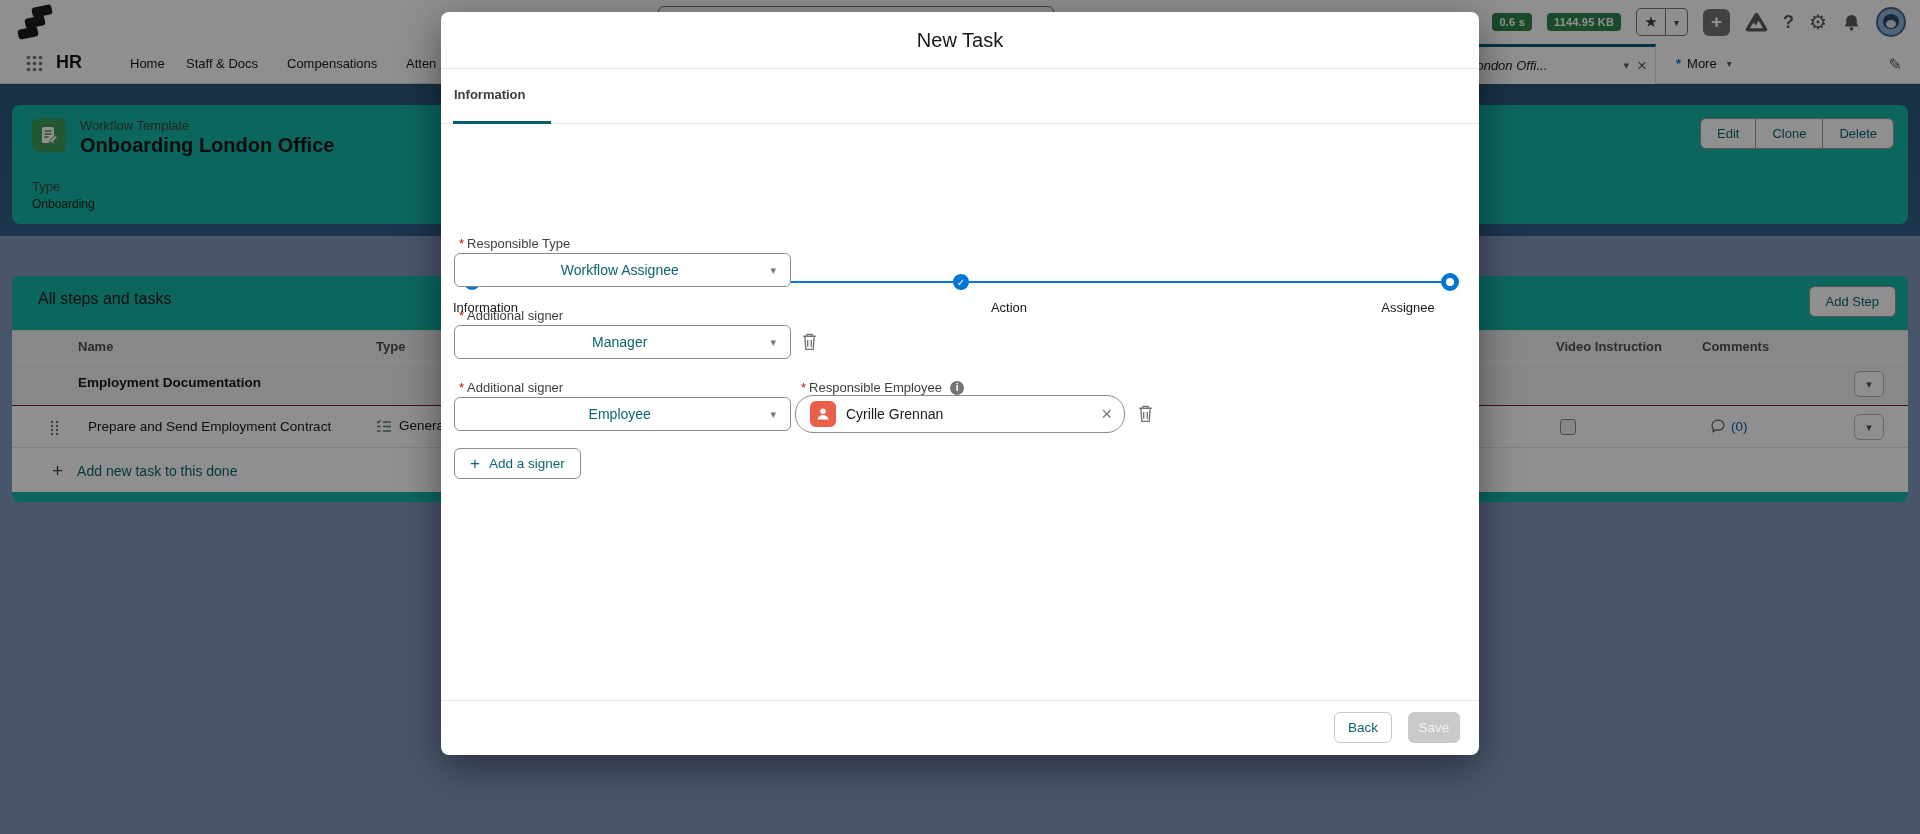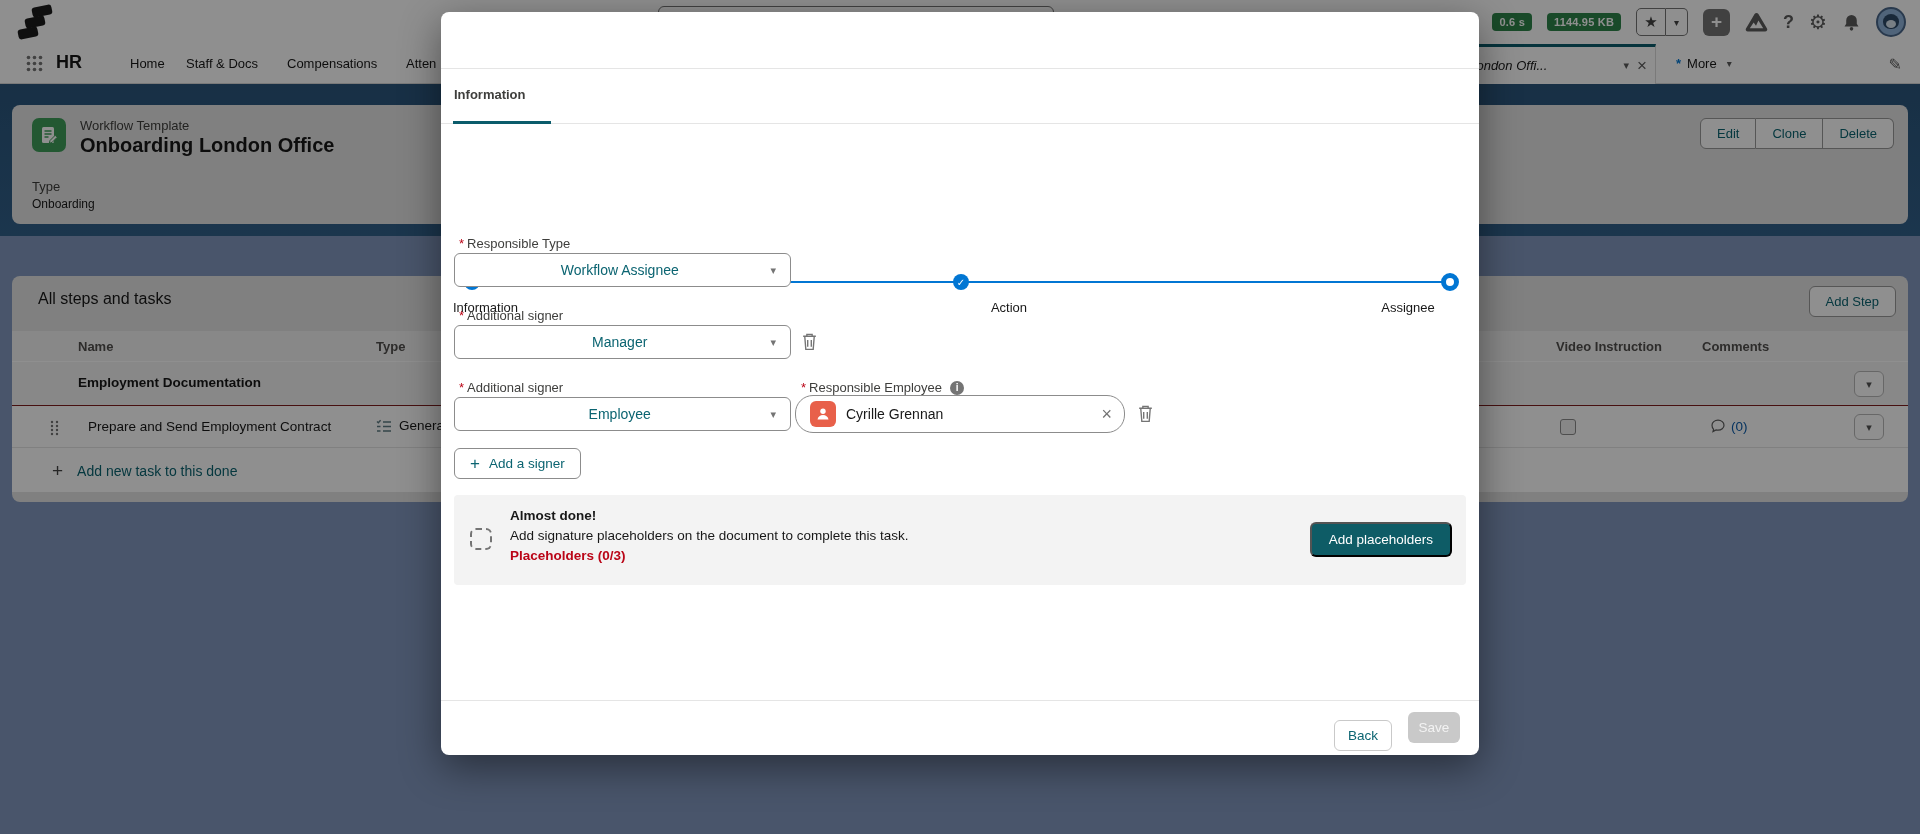--- a/index.html
+++ b/index.html
@@ -36,21 +36,21 @@
   #temp-tab-label { font-size:13px; font-style:italic; white-space:nowrap; overflow:hidden; flex:1; }
   .tab-caret { color:#5c5c5c; font-size:11px; margin:0 8px; }
   .tab-close { color:#5c5c5c; font-size:17px; line-height:1; }
   #more-tab { position:absolute; left:1676px; top:12px; font-size:13px; display:flex; gap:6px; align-items:center; }
   #more-asterisk { color:#0176d3; font-weight:bold; }
   #more-caret { color:#5c5c5c; font-size:10px; margin-left:4px; }
   #nav-pencil { position:absolute; right:18px; top:11px; color:#5c5c5c; font-size:16px; }
 
   
   #band { position:absolute; left:0; top:84px; width:1920px; height:152px; background:linear-gradient(180deg,#2b567c,#31608a); }
-  .card { position:absolute; background:#e5e5e5; border-radius:8px; }
+  .card { position:absolute; background:#14b8a6; border-radius:8px; }
   #header-card { left:12px; top:105px; width:1896px; height:119px; }
   #obj-icon { position:absolute; left:20px; top:13px; width:34px; height:34px; border-radius:7px; background:#3f9e5a; display:flex; align-items:center; justify-content:center; }
   #hdr-eyebrow { position:absolute; left:68px; top:13px; font-size:13px; color:#3e3e3c; }
   #hdr-title { position:absolute; left:68px; top:29px; font-size:20px; font-weight:bold; }
   #hdr-actions { position:absolute; right:14px; top:13px; display:flex; }
   .sf-btn { height:31px; background:#fff; border:1px solid #999; color:#0b6471; font-size:13px; display:flex; align-items:center; justify-content:center; padding:0 16px; }
   #hdr-actions .sf-btn + .sf-btn { border-left:none; }
   #hdr-actions .sf-btn:first-child { border-radius:6px 0 0 6px; }
   #hdr-actions .sf-btn:last-child { border-radius:0 6px 6px 0; }
   #type-label { position:absolute; left:20px; top:74px; font-size:13px; color:#3e3e3c; }
@@ -113,21 +113,21 @@
   #add-signer-plus { font-size:17px; }
 
   #notice { position:absolute; left:13px; top:483px; width:1012px; height:90px; background:#f3f3f3; border-radius:4px; }
   #notice-icon { position:absolute; left:16px; top:33px; width:22px; height:22px; border:2px dashed #747474; border-radius:6px; }
   #notice-heading { position:absolute; left:56px; top:13px; font-size:13.5px; font-weight:bold; }
   #notice-body { position:absolute; left:56px; top:33px; font-size:13.5px; color:#181818; }
   #notice-counter { position:absolute; left:56px; top:53px; font-size:13.5px; font-weight:bold; color:#ba0517; }
   #add-ph-btn { position:absolute; right:14px; top:27px; height:35px; padding:0 17px; background:#0e5c66; color:#fff; border-radius:6px; font-size:13.5px; display:flex; align-items:center; }
 
   #modal-footer-line { position:absolute; left:0; top:688px; width:100%; border-top:1px solid #e5e5e5; }
-  #back-btn { position:absolute; left:893px; top:700px; width:58px; height:31px; background:#fff; border:1px solid #c9c9c9; border-radius:6px; color:#0b6471; font-size:13.5px; display:flex; align-items:center; justify-content:center;margin-top:8px; }
+  #back-btn { position:absolute; left:893px; top:700px; width:58px; height:31px; background:#fff; border:1px solid #c9c9c9; border-radius:6px; color:#0b6471; font-size:13.5px; display:flex; align-items:center; justify-content:center; }
   #save-btn { position:absolute; left:967px; top:700px; width:52px; height:31px; background:#c9c9c9; border:none; border-radius:6px; color:#f3f3f3; font-size:13.5px; display:flex; align-items:center; justify-content:center; }
 </style>
 </head>
 <body>
 
 <div id="stage">
 
   <div id="topbar">
     <div id="logo">
       <svg width="40" height="36" viewBox="0 0 40 36">
@@ -282,20 +282,21 @@
       <span id="add-task-link">
         <span id="add-task-plus">+</span>
         <span>Add new task to this done</span>
       </span>
     </div>
   </div>
 
   <div id="backdrop"></div>
 
   <div id="modal">
+    <div id="modal-title">New Task</div>
     <div id="modal-hdr-line"></div>
 
     <div id="modal-tabs">
       <span id="tab-information">Information</span>
       <span id="tab-underline"></span>
     </div>
 
     <div id="progress">
       <div id="progress-line"></div>
       <span class="pstep" id="pstep-1">✓</span>
@@ -354,26 +355,19 @@
       <svg width="17" height="19" viewBox="0 0 16 18">
         <path d="M2 4h12M5.5 4V2.3h5V4M3.5 4l1 12.5h7l1-12.5M6.3 7.5v6.5M9.7 7.5v6.5" stroke="#747474" stroke-width="1.3" fill="none"></path>
       </svg>
     </span>
 
     <button id="add-signer-btn">
       <span id="add-signer-plus">+</span>
       <span>Add a signer</span>
     </button>
 
-    <div id="notice">
-      <span id="notice-icon"></span>
-      <span id="notice-heading">Almost done!</span>
-      <span id="notice-body">Add signature placeholders on the document to complete this task.</span>
-      <span id="notice-counter">Placeholders (0/3)</span>
-      <button id="add-ph-btn">Add placeholders</button>
-    </div>
 
     <div id="modal-footer-line"></div>
     <button id="back-btn">Back</button>
     <button id="save-btn" disabled="">Save</button>
   </div>
 
 </div>
 
 </body></html>

